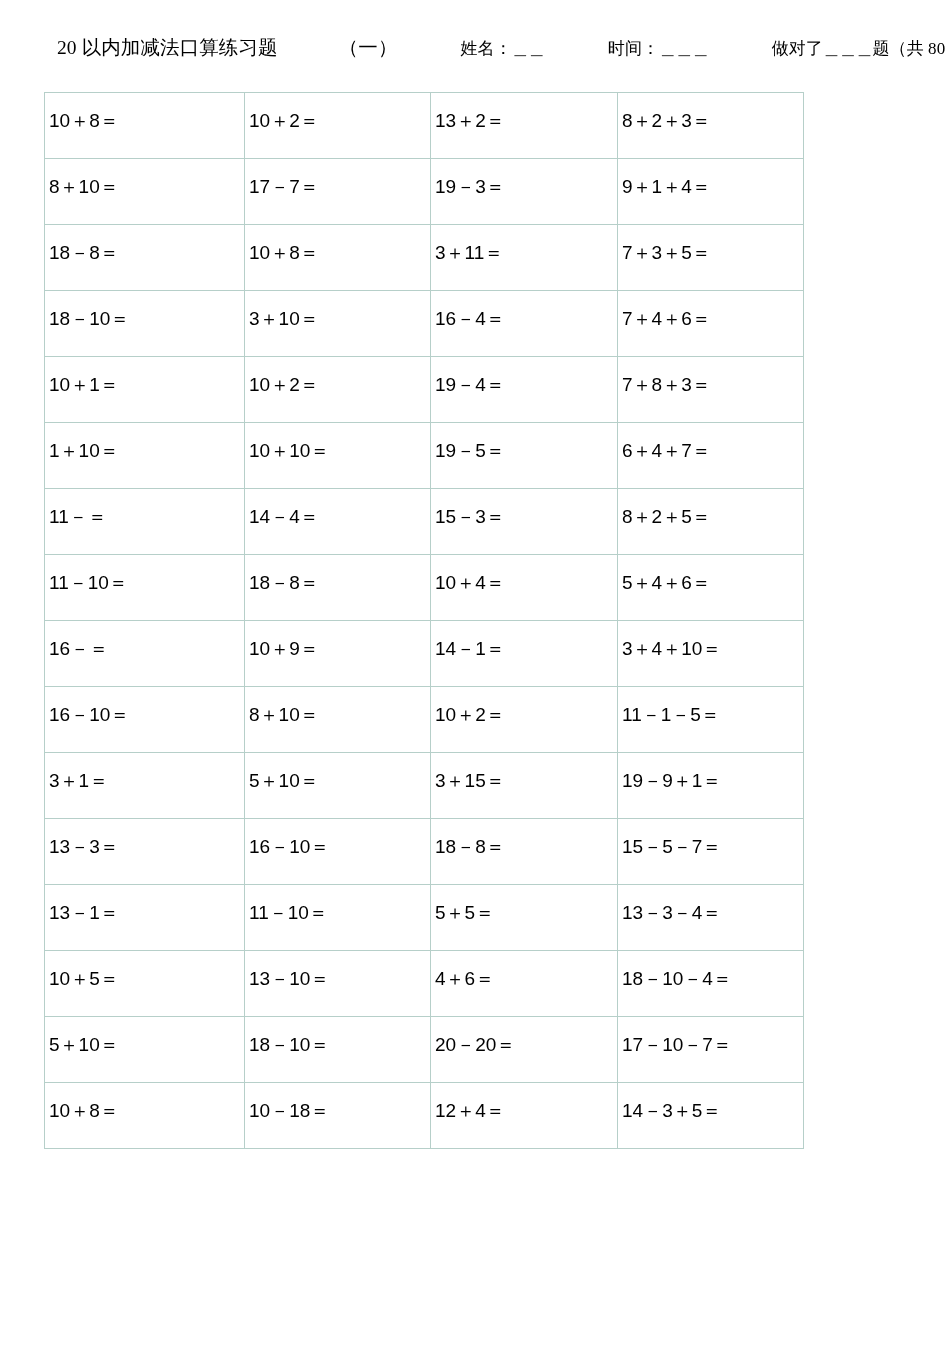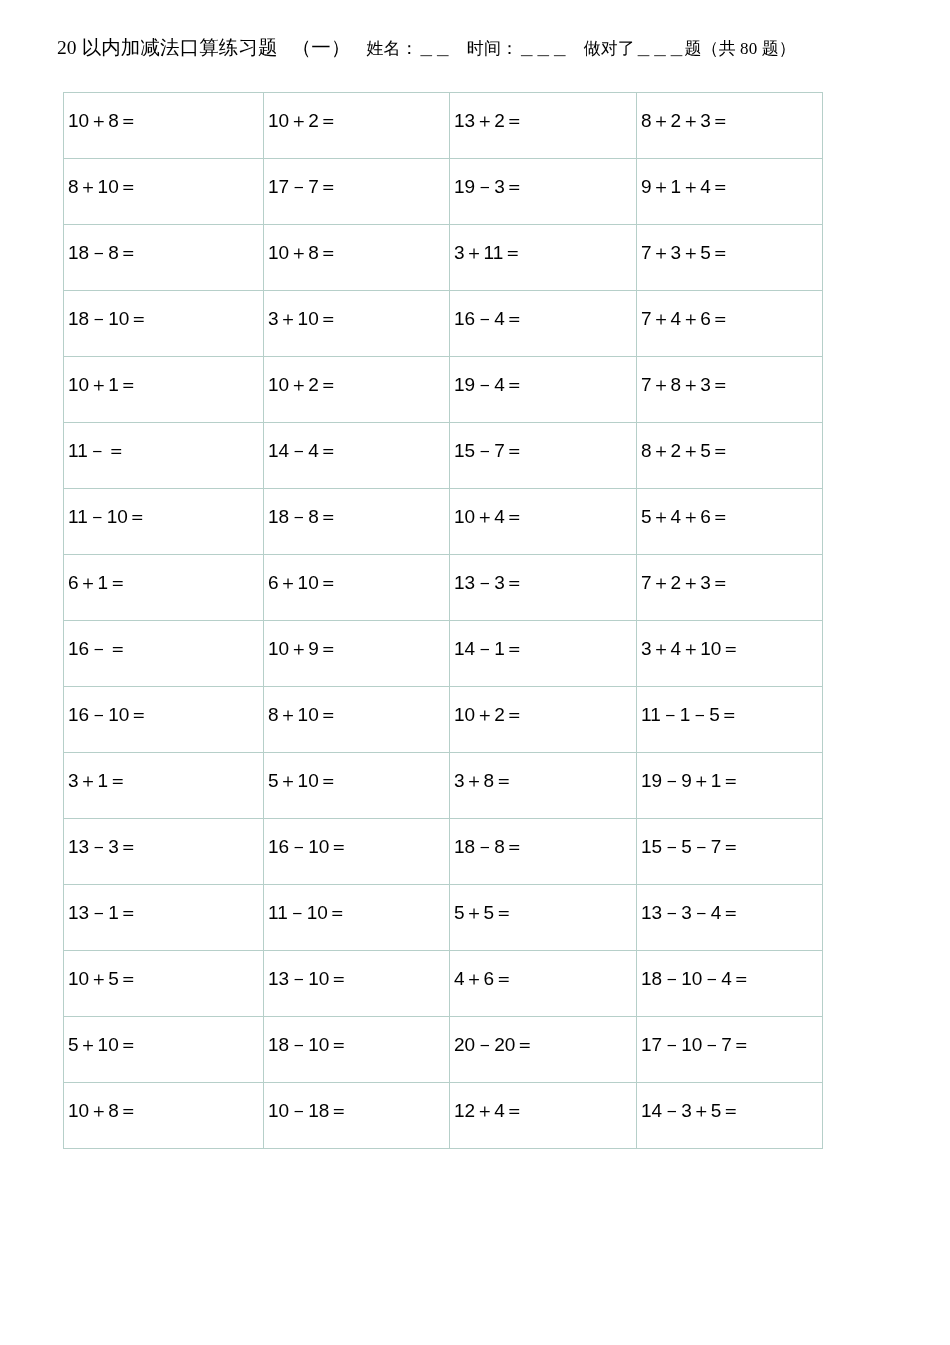--- a/index.html
+++ b/index.html
@@ -28,38 +28,39 @@
     left: 57px;
     top: 34px;
     width: 866px;
     height: 30px;
     display: flex;
     align-items: baseline;
     white-space: nowrap;
     font-size: 19.5px;
     line-height: 28px;
     letter-spacing: 0.1px;
+    gap: 47px;
   }
   .hdr-title {
     font-size: 19.5px;
   }
   .hdr-part {
     margin-left: 14px;
     font-size: 19.5px;
   }
   .hdr-field {
     margin-left: 16px;
     font-size: 17px;
   }
   .blank-s  { letter-spacing: -0.5px; }
 
   
   .worksheet-table {
     position: absolute;
-    left: 63px;
+    left: 44px;
     top: 92px;
     width: 739px;
     border-collapse: collapse;
     table-layout: fixed;
   }
   .worksheet-table td {
     border: 1px solid #b6cfc9;
     height: 65px;
     padding: 0 0 0 4px;
     vertical-align: top;
@@ -126,53 +127,53 @@
           <td><span class="expr">16－4＝</span></td>
           <td><span class="expr">7＋4＋6＝</span></td>
         </tr>
         <tr>
           <td><span class="expr">10＋1＝</span></td>
           <td><span class="expr">10＋2＝</span></td>
           <td><span class="expr">19－4＝</span></td>
           <td><span class="expr">7＋8＋3＝</span></td>
         </tr>
         <tr>
+          <td><span class="expr">1＋10＝</span></td>
+          <td><span class="expr">10＋10＝</span></td>
+          <td><span class="expr">19－5＝</span></td>
+          <td><span class="expr">6＋4＋7＝</span></td>
+        </tr>
+        <tr>
           <td><span class="expr">11－＝</span></td>
           <td><span class="expr">14－4＝</span></td>
-          <td><span class="expr">15－7＝</span></td>
+          <td><span class="expr">15－3＝</span></td>
           <td><span class="expr">8＋2＋5＝</span></td>
         </tr>
         <tr>
           <td><span class="expr">11－10＝</span></td>
           <td><span class="expr">18－8＝</span></td>
           <td><span class="expr">10＋4＝</span></td>
           <td><span class="expr">5＋4＋6＝</span></td>
         </tr>
         <tr>
-          <td><span class="expr">6＋1＝</span></td>
-          <td><span class="expr">6＋10＝</span></td>
-          <td><span class="expr">13－3＝</span></td>
-          <td><span class="expr">7＋2＋3＝</span></td>
-        </tr>
-        <tr>
           <td><span class="expr">16－＝</span></td>
           <td><span class="expr">10＋9＝</span></td>
           <td><span class="expr">14－1＝</span></td>
           <td><span class="expr">3＋4＋10＝</span></td>
         </tr>
         <tr>
           <td><span class="expr">16－10＝</span></td>
           <td><span class="expr">8＋10＝</span></td>
           <td><span class="expr">10＋2＝</span></td>
           <td><span class="expr">11－1－5＝</span></td>
         </tr>
         <tr>
           <td><span class="expr">3＋1＝</span></td>
           <td><span class="expr">5＋10＝</span></td>
-          <td><span class="expr">3＋8＝</span></td>
+          <td><span class="expr">3＋15＝</span></td>
           <td><span class="expr">19－9＋1＝</span></td>
         </tr>
         <tr>
           <td><span class="expr">13－3＝</span></td>
           <td><span class="expr">16－10＝</span></td>
           <td><span class="expr">18－8＝</span></td>
           <td><span class="expr">15－5－7＝</span></td>
         </tr>
         <tr>
           <td><span class="expr">13－1＝</span></td>

